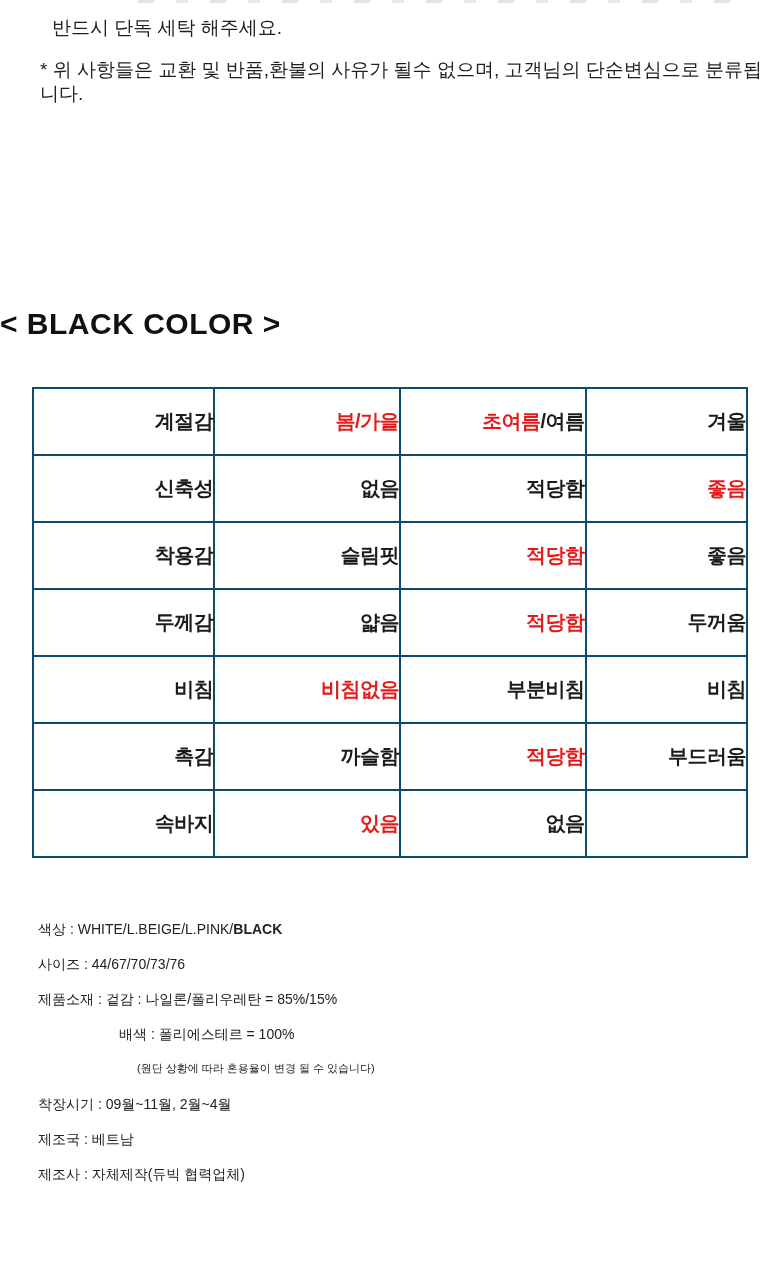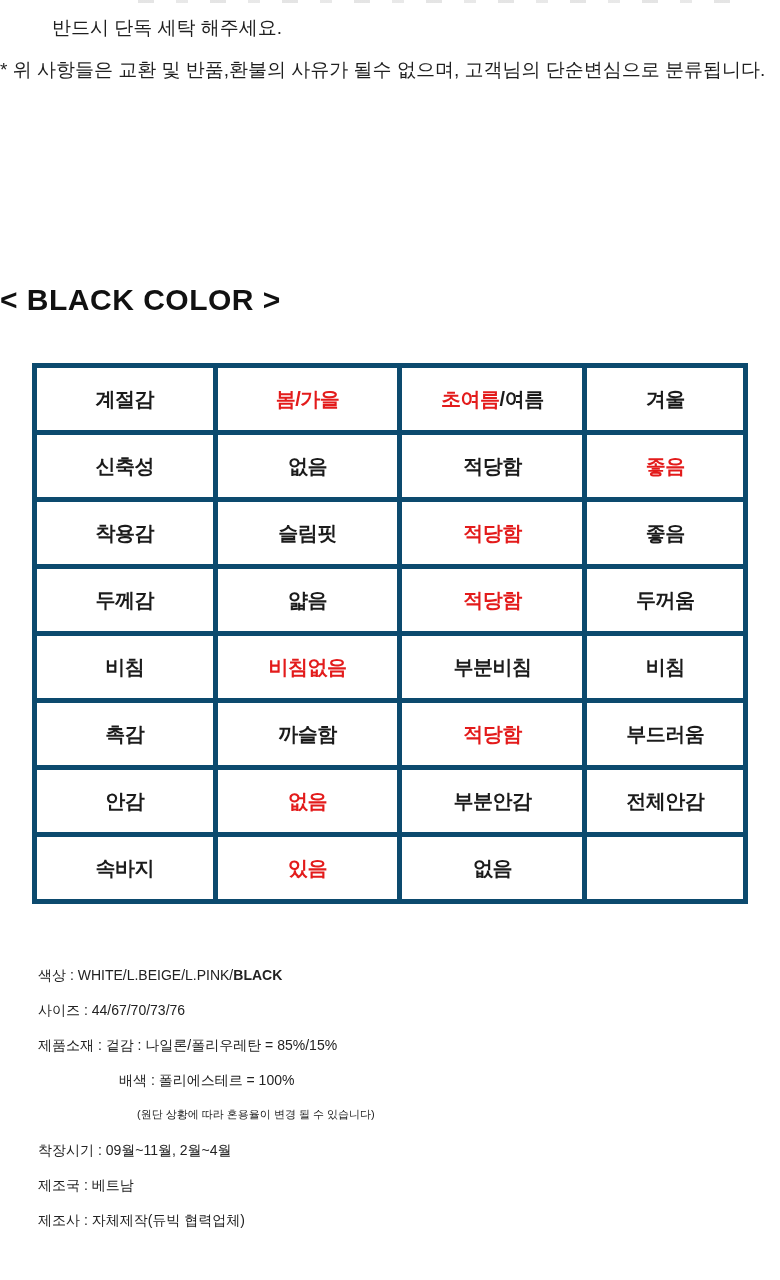--- a/index.html
+++ b/index.html
@@ -14,38 +14,38 @@
   
   .crop-remnant {
     position: absolute; top: 0; left: 138px; width: 604px; height: 3px;
     background: repeating-linear-gradient(90deg,
       #cfcfcf 0 16px, transparent 16px 38px, #d6d6d6 38px 50px, transparent 50px 72px);
     opacity: 0.55;
   }
 
   .note { font-size: 19px; line-height: 24px; color: #1f1f1f; }
   .note-1 { padding-top: 16px; margin-left: 52px; }
-  .note-2 { margin-top: 18px; }
+  .note-2 { margin-top: 18px; margin-left: 40px; }
 
   .color-heading {
     margin-top: 201px;
     text-align: left;
     font-size: 30px; font-weight: 700; letter-spacing: 0.5px; color: #111;
   }
 
   table.spec-table {
     margin: 46px 0 0 32px;
     width: 716px;
     border-collapse: collapse;
     table-layout: fixed;
   }
   table.spec-table td {
-    border: 5px solid #0c4a6e;
+    border: 2px solid #0c4a6e;
     height: 67px;
-    text-align: center; vertical-align: middle;
+    text-align: right; vertical-align: middle;
     font-size: 20px; font-weight: 700; color: #1b1b1b;
     letter-spacing: -0.5px;
   }
 
   .product-info { margin: 60px 0 0 38px; }
   .product-info h2 { font-size: 19px; font-weight: 700; color: #171717; margin-bottom: 22px; }
   .info-line { font-size: 14px; line-height: 22px; color: #222; margin-bottom: 13px; font-weight: 400; }
   .info-line.indent-1 { margin-left: 81px; }
   .info-line.indent-2 { margin-left: 99px; }
   .info-line.small { font-size: 11px; line-height: 20px; margin-bottom: 15px; }
@@ -101,26 +101,20 @@
           <td><span>부분비침</span></td>
           <td><span>비침</span></td>
         </tr>
         <tr>
           <td><span>촉감</span></td>
           <td><span>까슬함</span></td>
           <td><span style="color: rgb(227, 27, 27);">적당함</span></td>
           <td><span>부드러움</span></td>
         </tr>
         <tr>
-          <td><span>안감</span></td>
-          <td><span style="color: rgb(227, 27, 27);">없음</span></td>
-          <td><span>부분안감</span></td>
-          <td><span>전체안감</span></td>
-        </tr>
-        <tr>
           <td><span>속바지</span></td>
           <td><span style="color: rgb(227, 27, 27);">있음</span></td>
           <td><span>없음</span></td>
           <td></td>
         </tr>
       </tbody>
   </table>
 
   <section class="product-info">
     <div id="info-lines">

